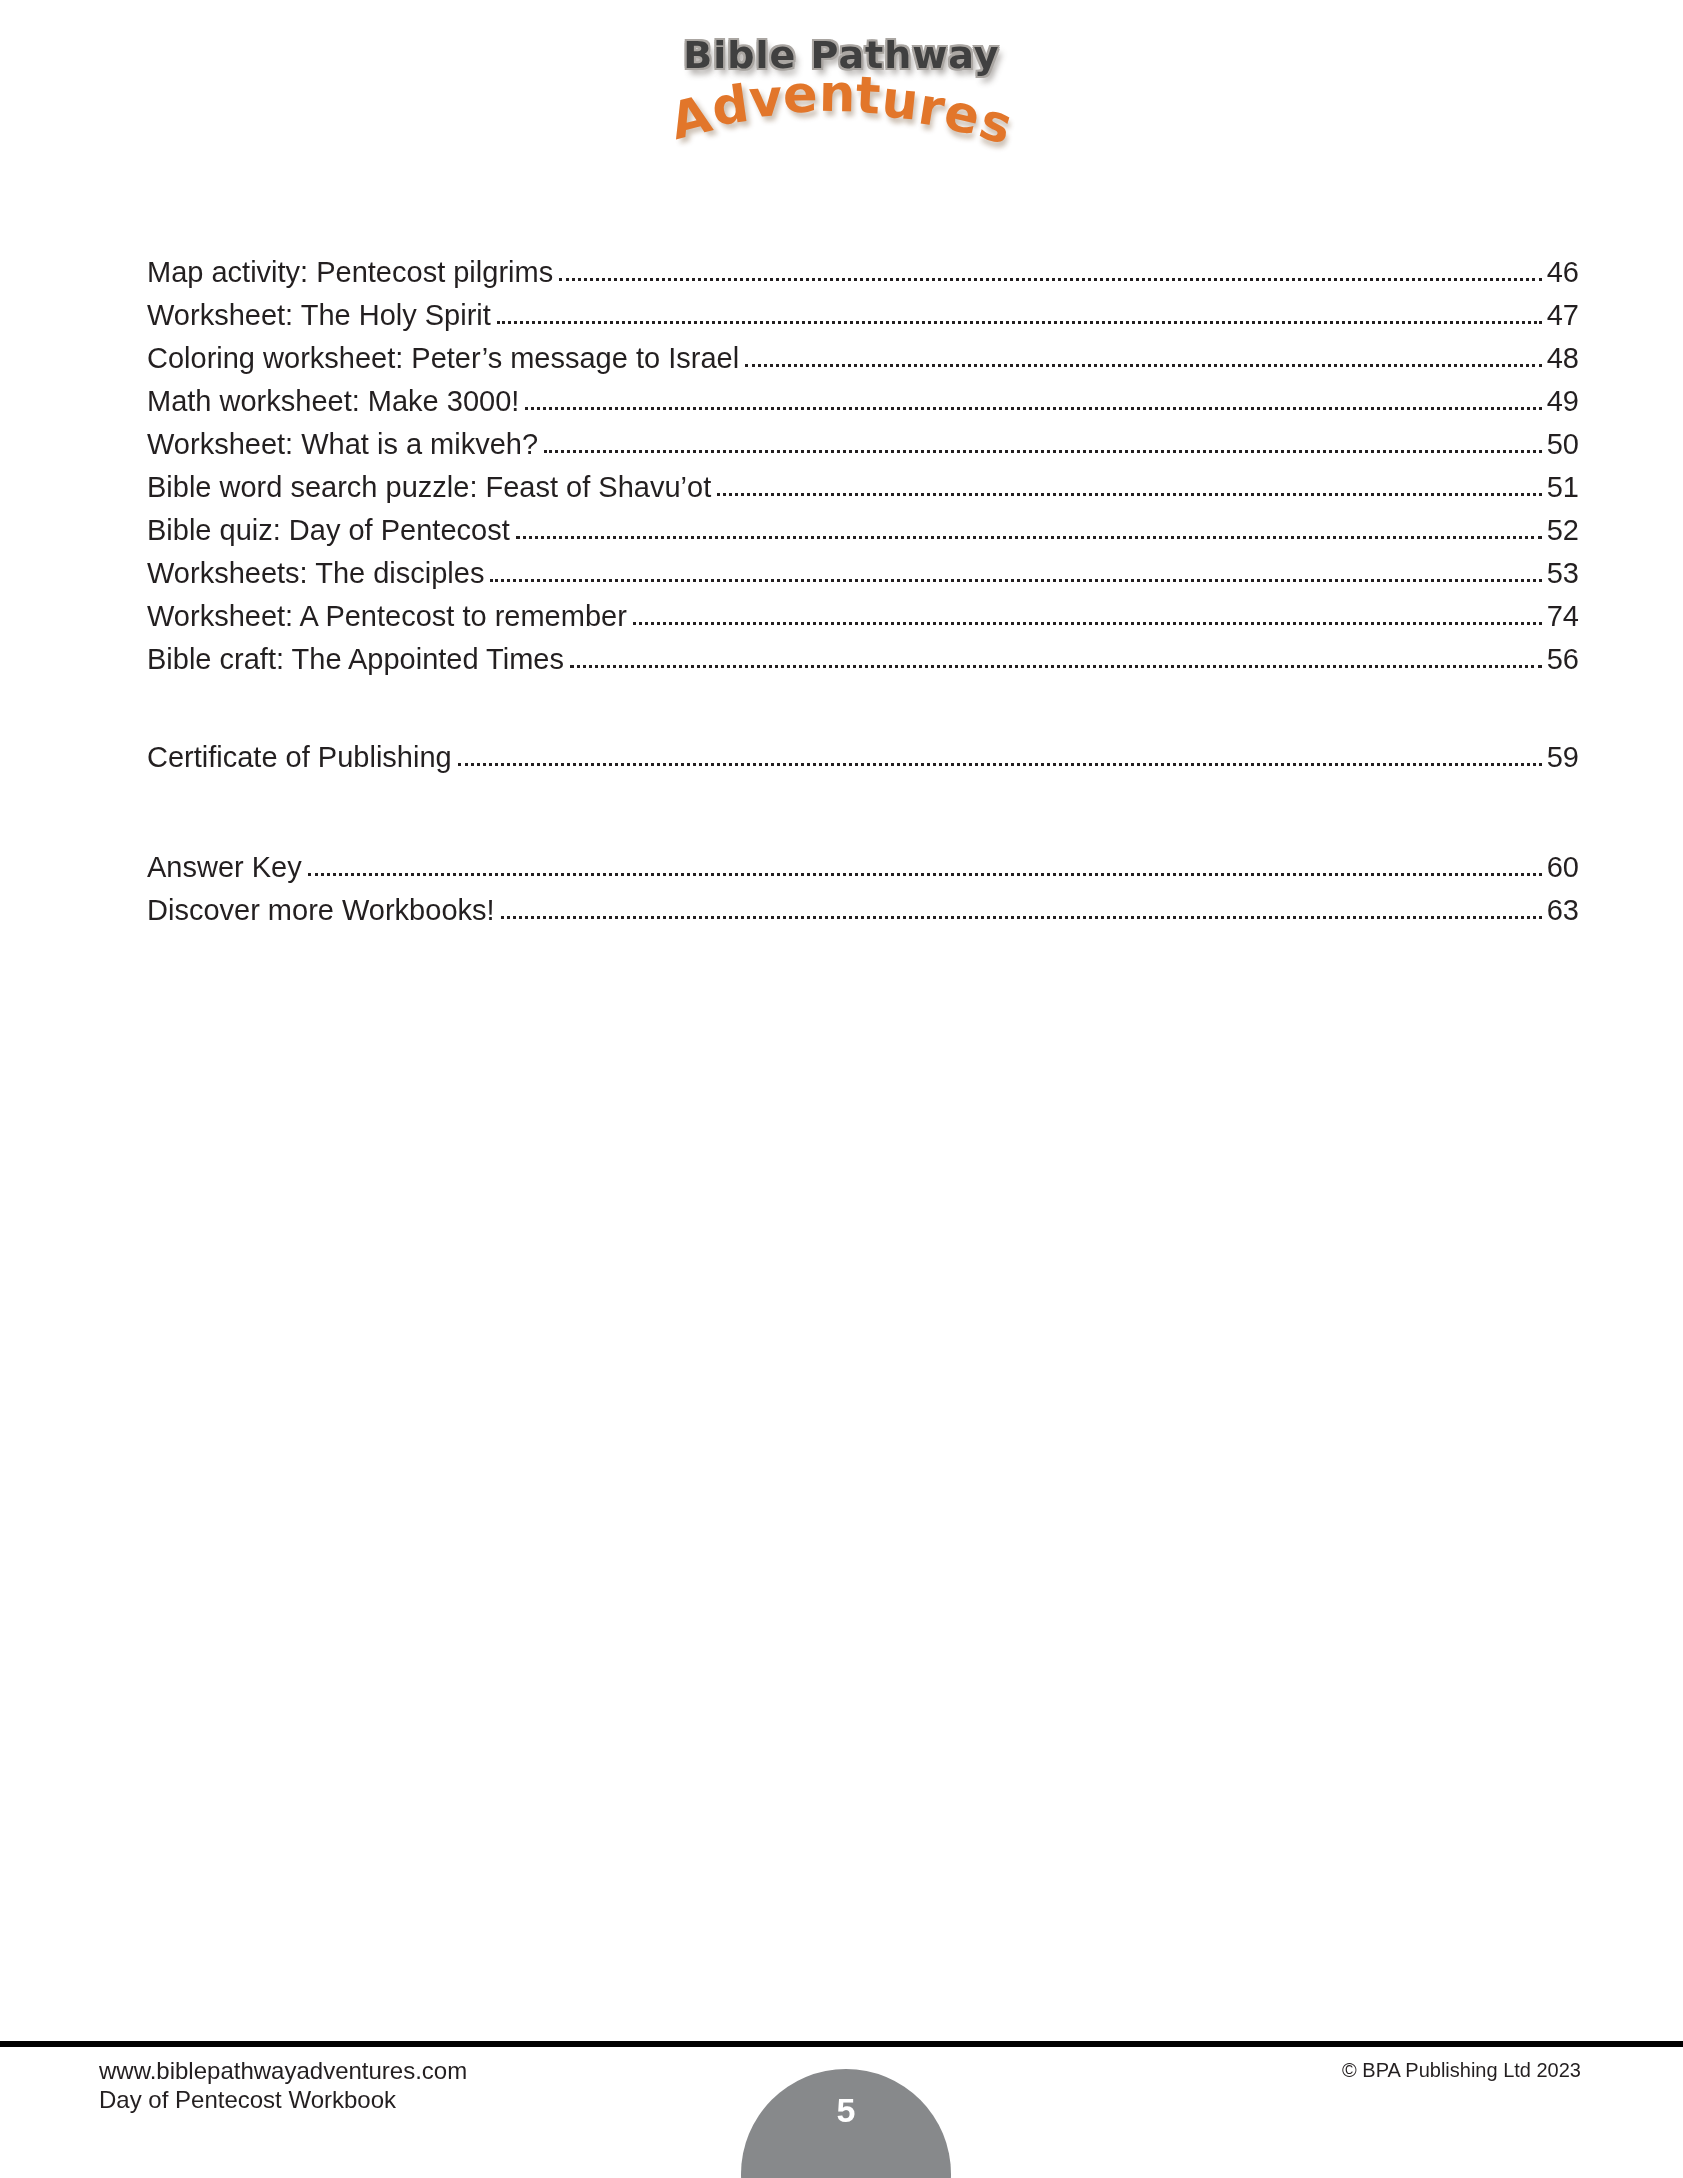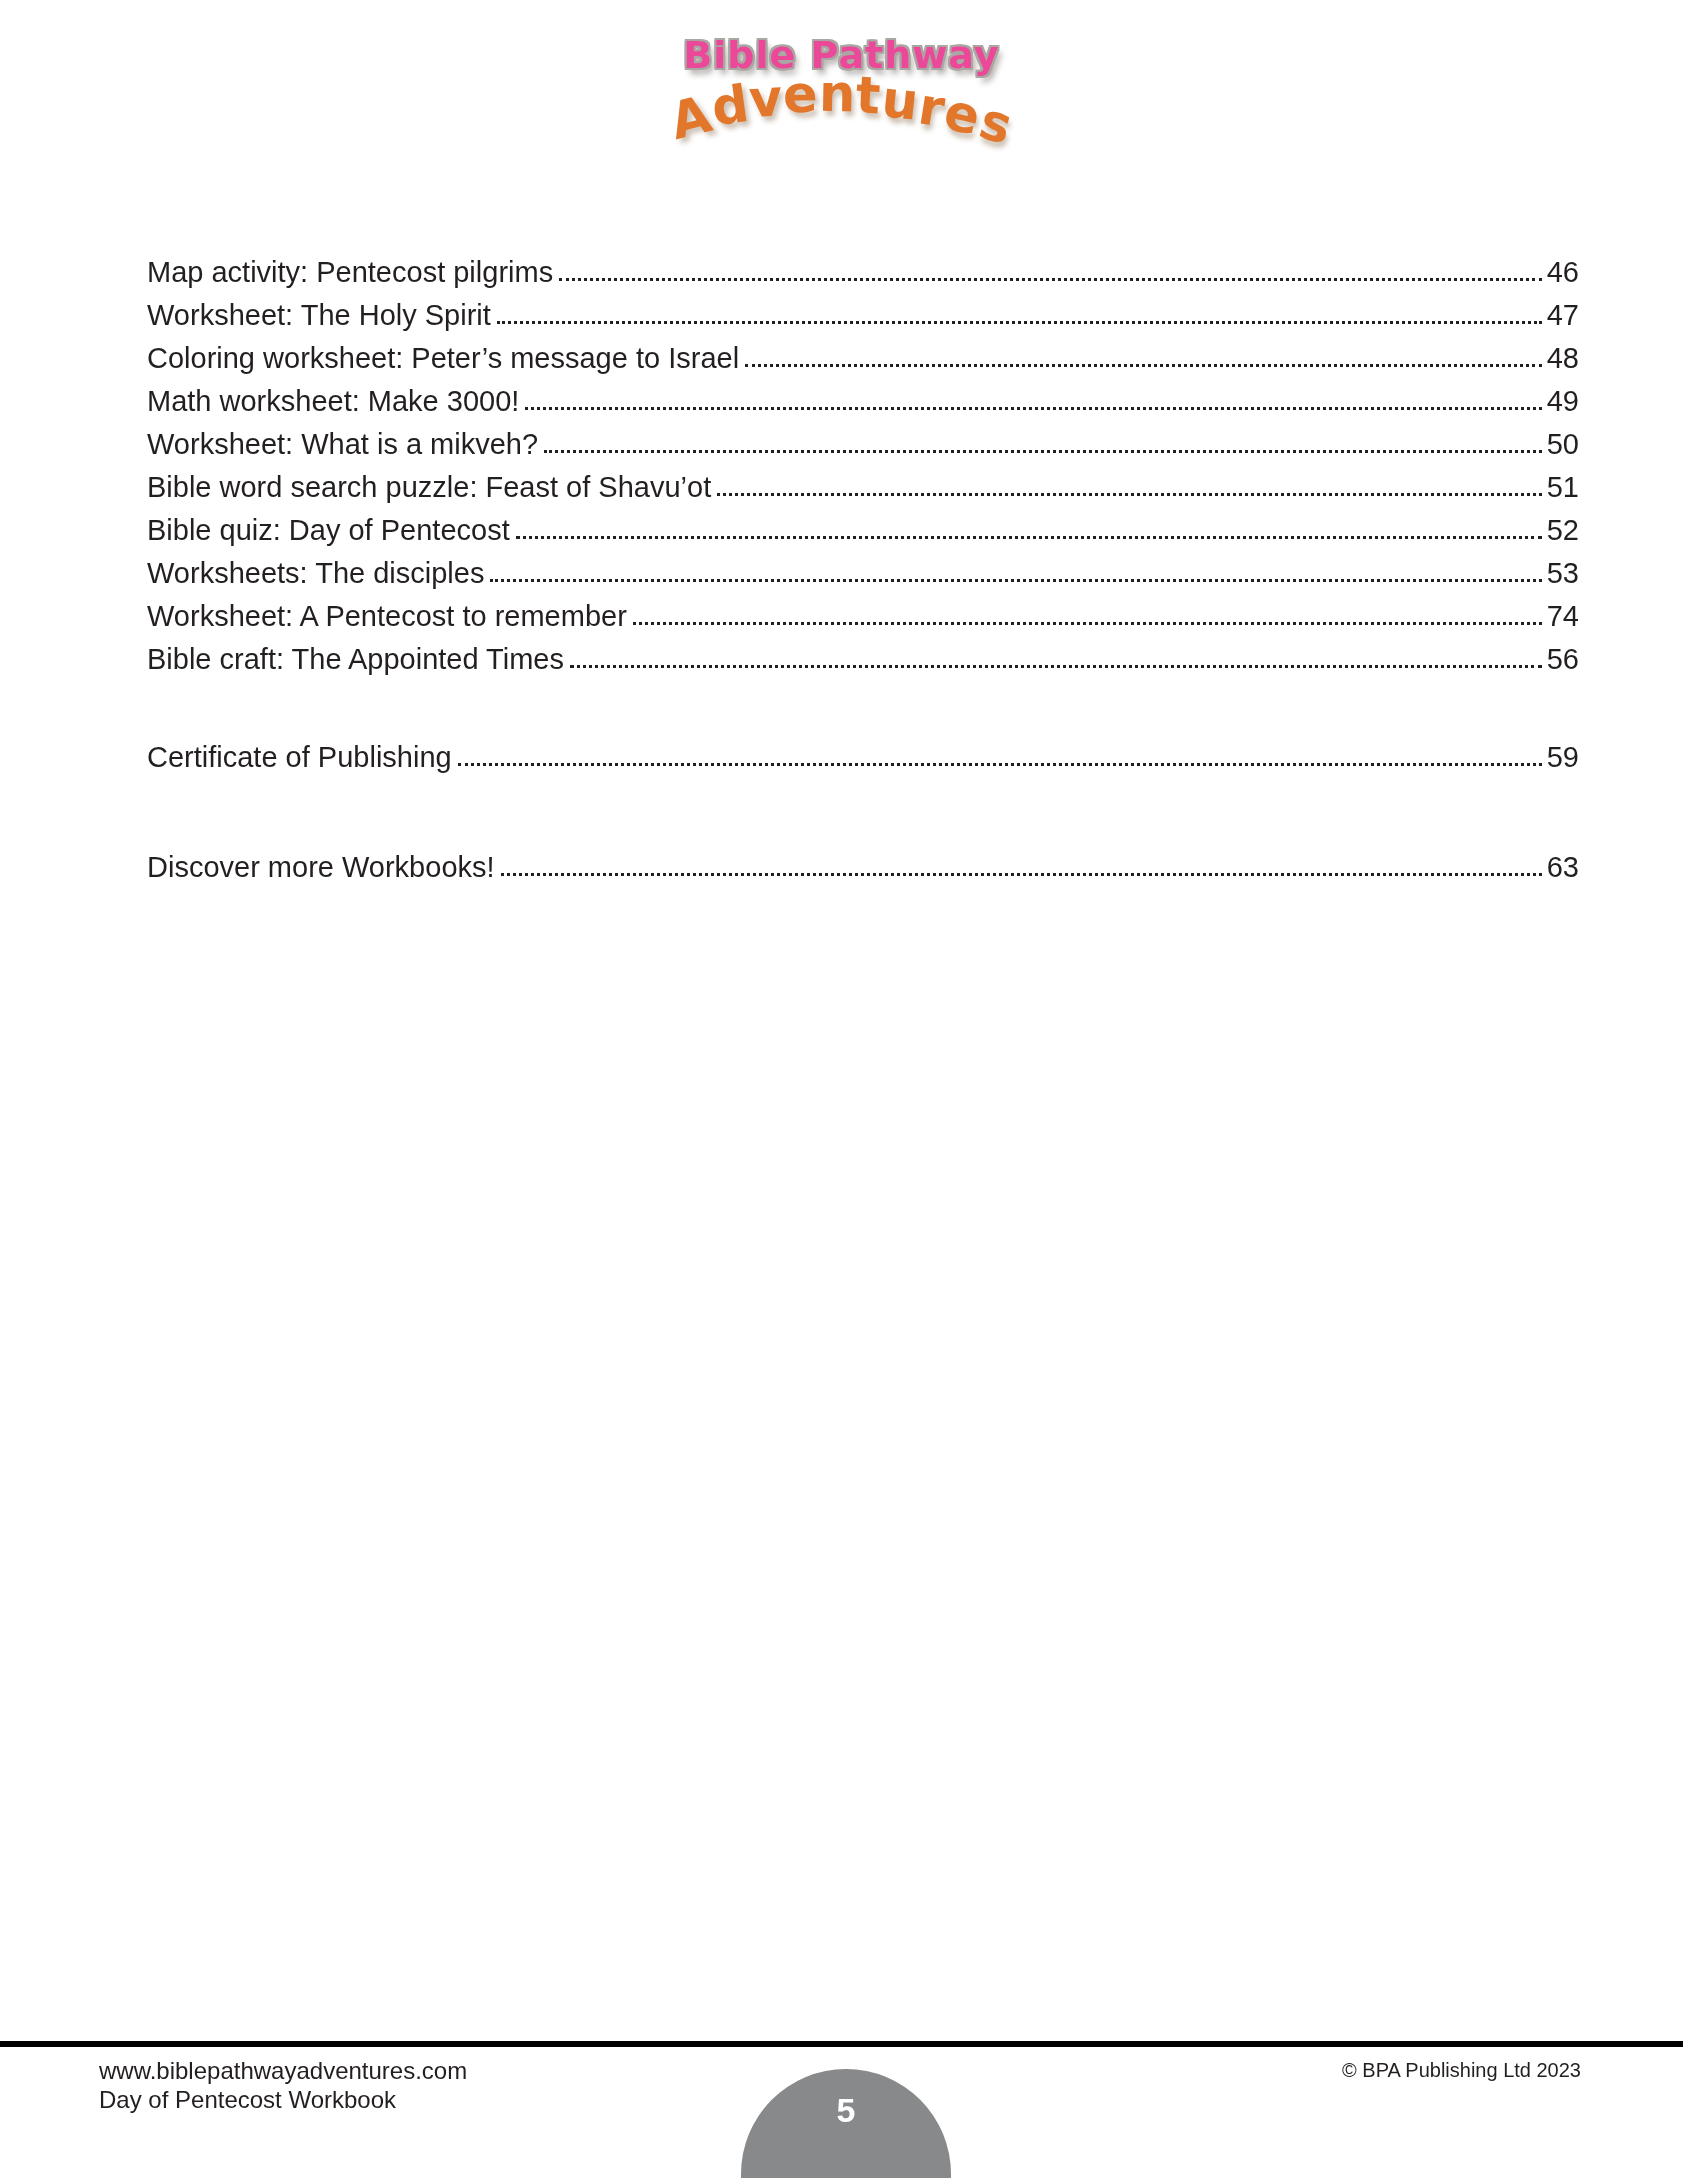--- a/index.html
+++ b/index.html
@@ -21,21 +21,21 @@
     left: 0;
     width: 100%;
     text-align: center;
     line-height: 1;
   }
   .logo-line1 {
     font-family: "DejaVu Sans", sans-serif;
     font-weight: bold;
     font-size: 38px;
     letter-spacing: 1px;
-    color: #ec4899;
+    color: #404040;
     text-shadow:
       -2px -2px 0 #aaa6a2, 2px -2px 0 #aaa6a2,
       -2px 2px 0 #aaa6a2, 2px 2px 0 #aaa6a2,
       0 -2px 0 #aaa6a2, 0 2px 0 #aaa6a2,
       -2px 0 0 #aaa6a2, 2px 0 0 #aaa6a2,
       4px 6px 6px rgba(70, 62, 55, 0.45);
   }
   .logo-line2 {
     margin-top: 2px;
     font-family: "DejaVu Sans", sans-serif;
@@ -180,20 +180,25 @@
       </div>
       <div class="toc-section sec-1">
         <div class="toc-row">
           <span class="toc-label">Certificate of Publishing</span>
           <span class="leader"></span>
           <span class="toc-page">59</span>
         </div>
       </div>
       <div class="toc-section sec-2">
         <div class="toc-row">
+          <span class="toc-label">Answer Key</span>
+          <span class="leader"></span>
+          <span class="toc-page">60</span>
+        </div>
+        <div class="toc-row">
           <span class="toc-label">Discover more Workbooks!</span>
           <span class="leader"></span>
           <span class="toc-page">63</span>
         </div>
       </div>
     </div>
 
   <div class="footer-rule"></div>
 
   <div class="footer-left">

